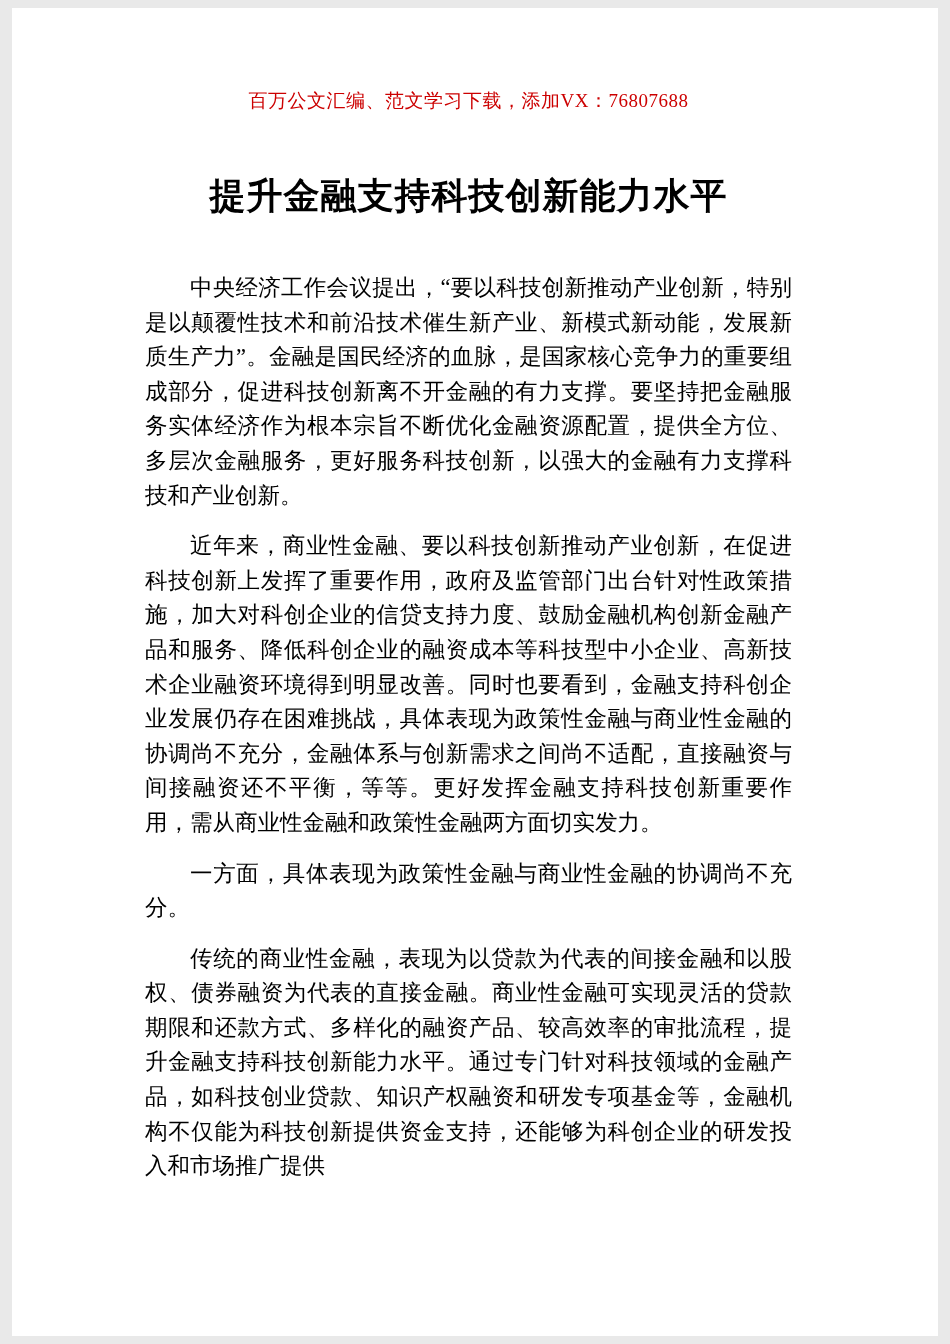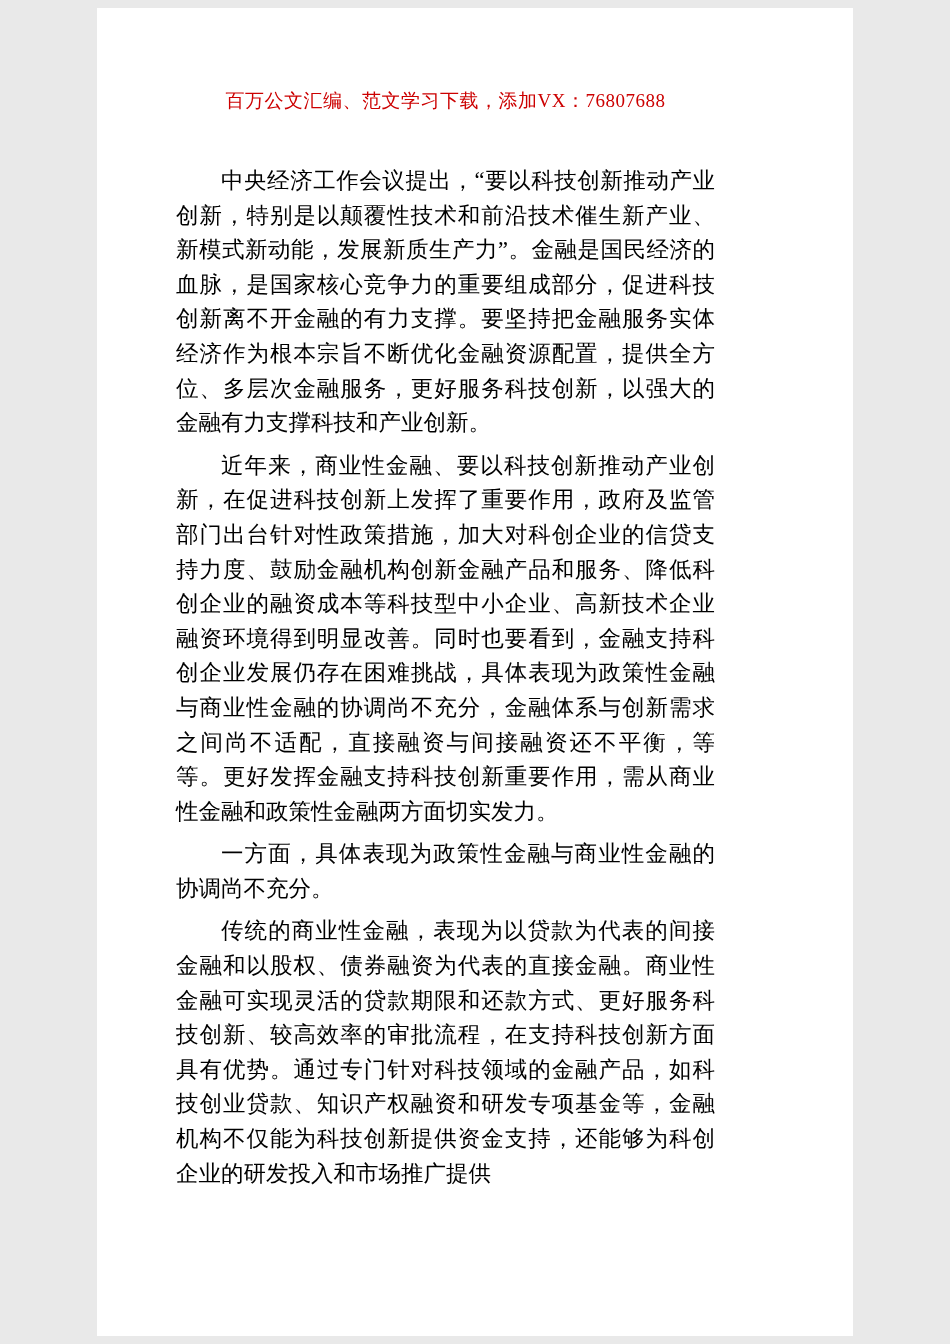--- a/index.html
+++ b/index.html
@@ -5,26 +5,26 @@
   html, body {
     margin: 0;
     padding: 0;
   }
   body {
     background: #e9e9e9;
     font-family: "Liberation Serif", "DejaVu Serif", serif;
     color: #000;
   }
   .page {
-    width: 756px;
+    width: 926px;
     min-height: 1328px;
     margin: 8px auto;
     background: #ffffff;
     box-sizing: border-box;
-    padding: 80px 130px 60px 71px;
+    padding: 80px 130px 60px 117px;
   }
   .notice {
     text-align: center;
     font-size: 19px;
     font-weight: 400;
     letter-spacing: 0.5px;
     margin: 0;
   }
   .doc-title {
     text-align: center;
@@ -33,34 +33,35 @@
     letter-spacing: 1px;
     margin: 58px 0 0 0;
   }
   .body-text {
     margin-top: 50px;
     font-size: 22.5px;
     line-height: 34.6px;
     text-align: justify;
   }
   .body-text p {
-    margin: 8px;
+    margin: 16px;
     text-indent: 2em;
     
     text-justify: inter-ideograph;
   }
 </style>
 </head>
 <body style="background: rgb(233, 233, 233);">
 
 <div class="page" style="background: rgb(255, 255, 255);">
 
   <p class="notice" style="color: rgb(204, 0, 0);">百万公文汇编、范文学习下载，添加VX：76807688</p>
 
+  <h1 class="doc-title">提升金融支持科技创新能力水平</h1>
 
   <div class="body-text">
       <p>中央经济工作会议提出，“要以科技创新推动产业创新，特别是以颠覆性技术和前沿技术催生新产业、新模式新动能，发展新质生产力”。金融是国民经济的血脉，是国家核心竞争力的重要组成部分，促进科技创新离不开金融的有力支撑。要坚持把金融服务实体经济作为根本宗旨不断优化金融资源配置，提供全方位、多层次金融服务，更好服务科技创新，以强大的金融有力支撑科技和产业创新。</p>
       <p>近年来，商业性金融、要以科技创新推动产业创新，在促进科技创新上发挥了重要作用，政府及监管部门出台针对性政策措施，加大对科创企业的信贷支持力度、鼓励金融机构创新金融产品和服务、降低科创企业的融资成本等科技型中小企业、高新技术企业融资环境得到明显改善。同时也要看到，金融支持科创企业发展仍存在困难挑战，具体表现为政策性金融与商业性金融的协调尚不充分，金融体系与创新需求之间尚不适配，直接融资与间接融资还不平衡，等等。更好发挥金融支持科技创新重要作用，需从商业性金融和政策性金融两方面切实发力。</p>
       <p>一方面，具体表现为政策性金融与商业性金融的协调尚不充分。</p>
-      <p>传统的商业性金融，表现为以贷款为代表的间接金融和以股权、债券融资为代表的直接金融。商业性金融可实现灵活的贷款期限和还款方式、更好服务科技创新、较高效率的审批流程，在支持科技创新方面具有优势。通过专门针对科技领域的金融产品，如科技创业贷款、知识产权融资和研发专项基金等，金融机构不仅能为科技创新提供资金支持，还能够为科创企业的研发投入和市场推广提供</p>
+      <p>传统的商业性金融，表现为以贷款为代表的间接金融和以股权、债券融资为代表的直接金融。商业性金融可实现灵活的贷款期限和还款方式、多样化的融资产品、较高效率的审批流程，提升金融支持科技创新能力水平。通过专门针对科技领域的金融产品，如科技创业贷款、知识产权融资和研发专项基金等，金融机构不仅能为科技创新提供资金支持，还能够为科创企业的研发投入和市场推广提供</p>
     </div>
 
 </div>
 
 </body></html>

